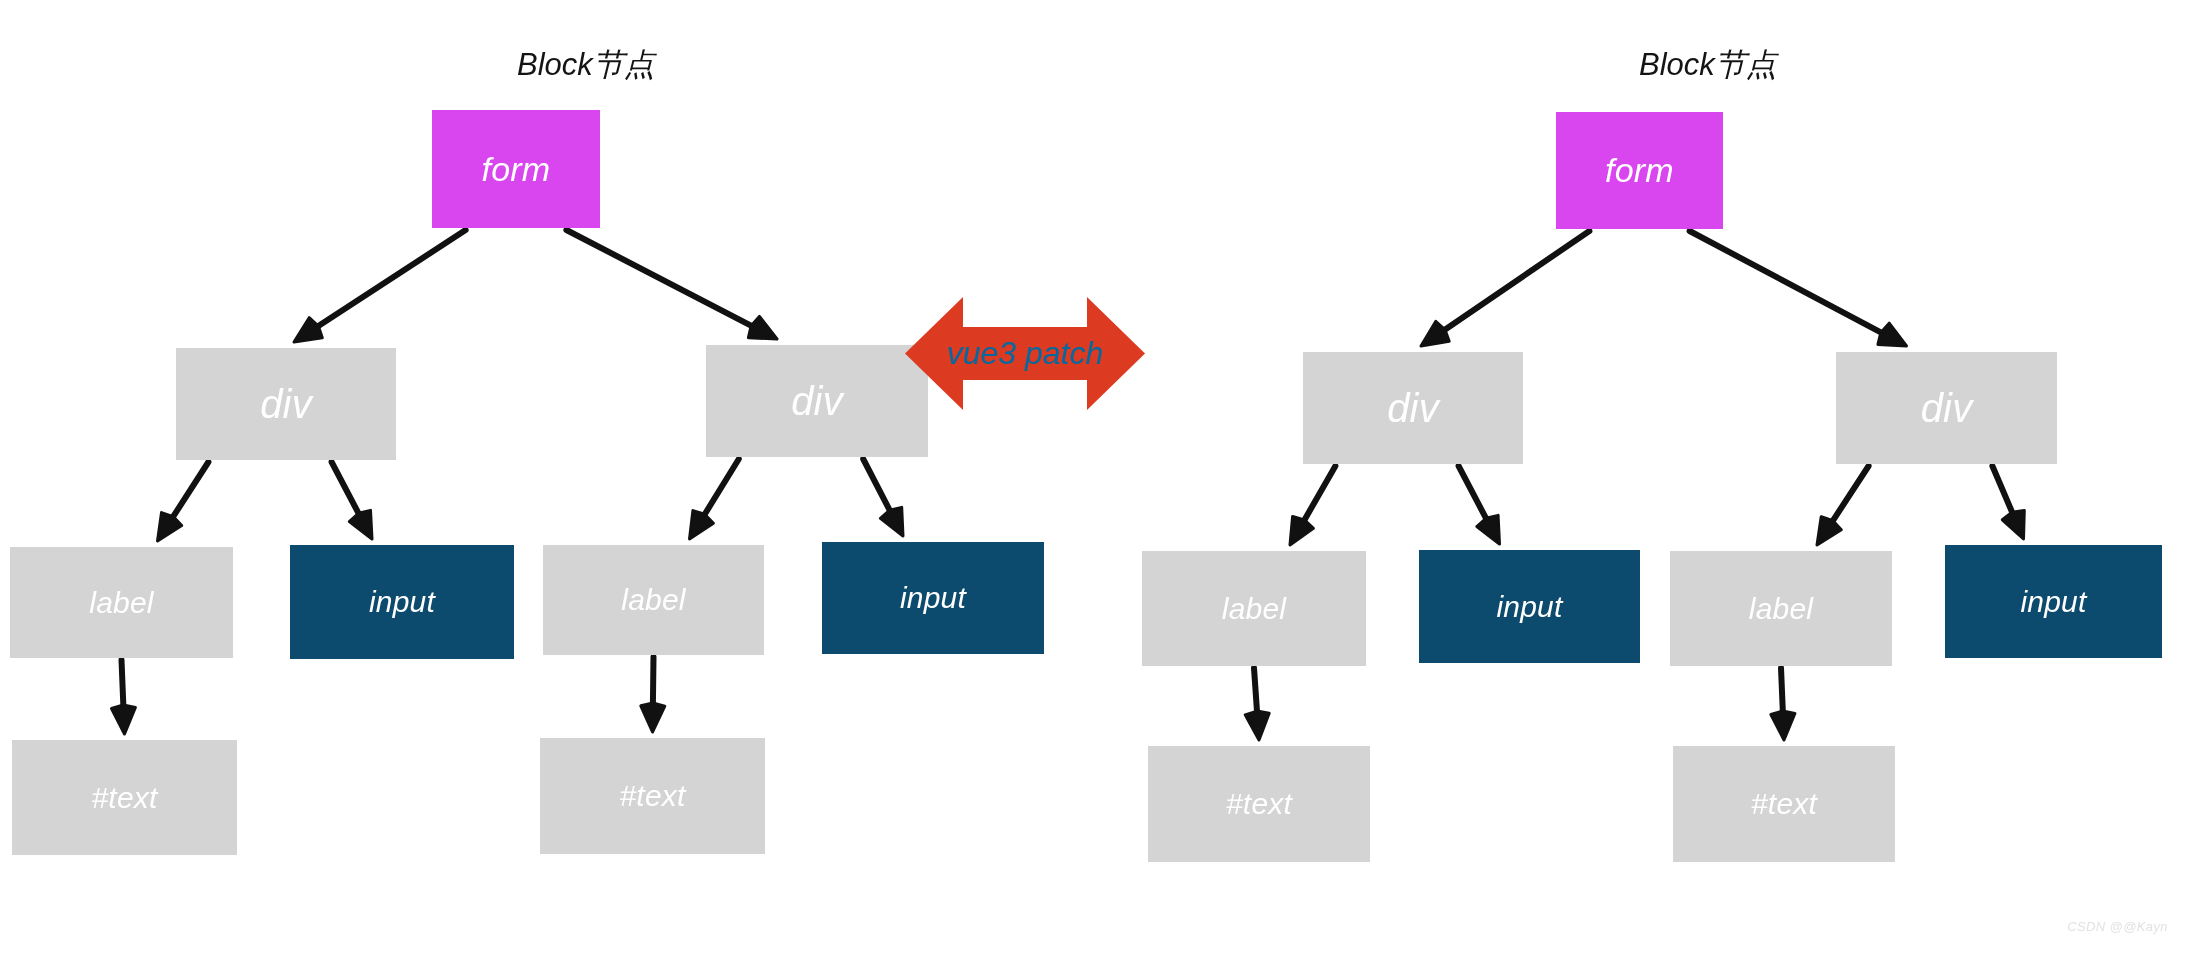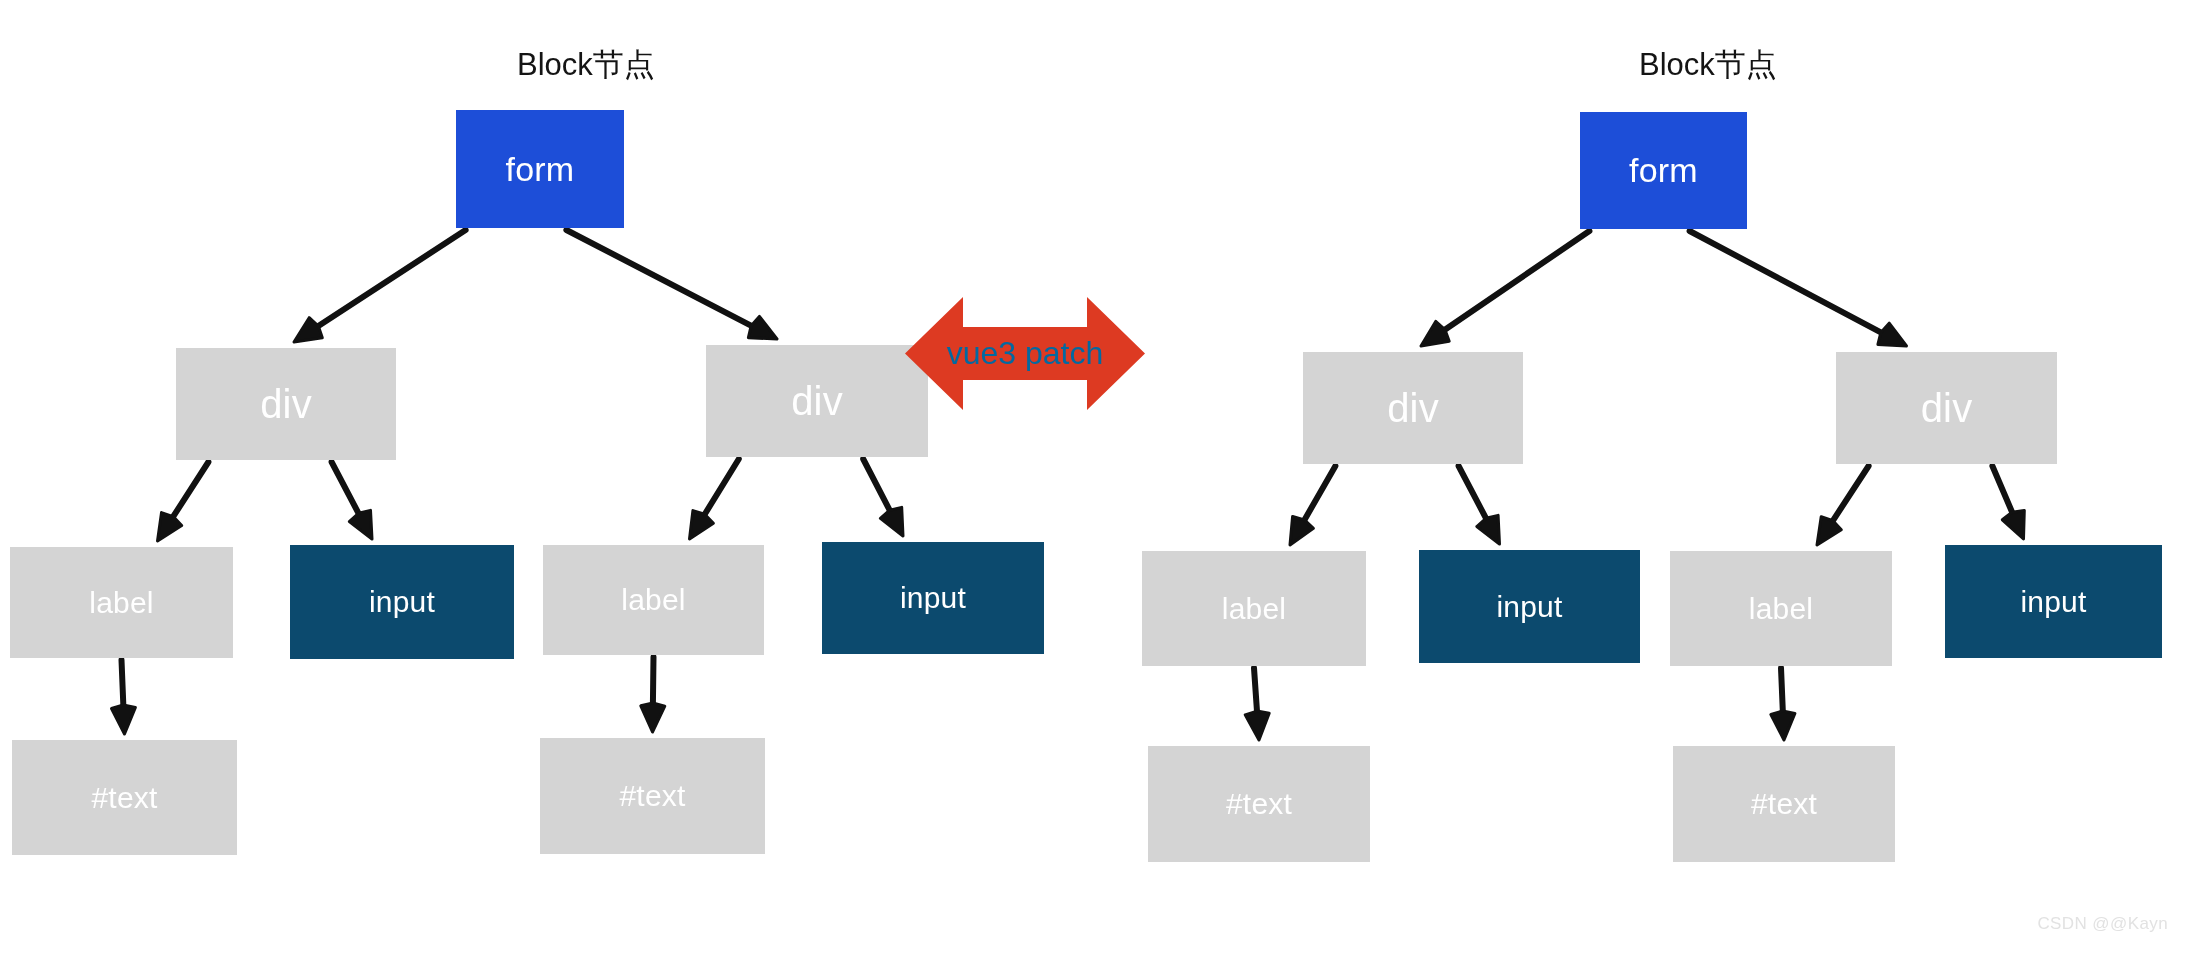--- a/index.html
+++ b/index.html
@@ -4,36 +4,36 @@
 <title>Vue3 Patch Block Tree Diagram</title>
 <style>
   html,body{margin:0;padding:0;}
   body{
     width:2186px;height:960px;
     background:#ffffff;
     font-family:"Liberation Sans","DejaVu Sans",sans-serif;
     overflow:hidden;
     position:relative;
   }
-  #stage{position:absolute;left:0;top:0;width:2186px;height:960px;}
+  #stage{position:absolute;left:0;top:0;width:2186px;height:960px;font-style:italic;}
 
   
   .node{
     position:absolute;
     display:flex;
     align-items:center;
     justify-content:center;
     color:#ffffff;
     box-sizing:border-box;
     letter-spacing:.2px;
   }
   .node .cap{pointer-events:none;}
 
   .node.gray{background:#d4d4d4;}
-  .node.black{background:#1d4ed8;margin-left:24px;}
+  .node.black{background:#d946ef;}
   .node.orange{background:#0c4a6e;}
 
   .node.lvl-form{font-size:34px;}
   .node.lvl-div{font-size:40px;margin-left:16px;}
   .node.lvl-leaf{font-size:30px;}
 
   
   .grp-caption{
     position:absolute;
     color:#141414;
@@ -61,21 +61,21 @@
   }
 
   
   #edges{position:absolute;left:0;top:0;width:2186px;height:960px;pointer-events:none;}
 
   
   #watermark{
     position:absolute;
     right:18px;bottom:26px;
     color:#e2e2e2;
-    font-size:17px;
+    font-size:13px;
     letter-spacing:.4px;
     white-space:nowrap;
   }
 </style>
 </head>
 <body style="background: rgb(255, 255, 255);">
 
 <div id="stage">
 
   <svg id="edges" viewBox="0 0 2186 960" xmlns="http://www.w3.org/2000/svg">

